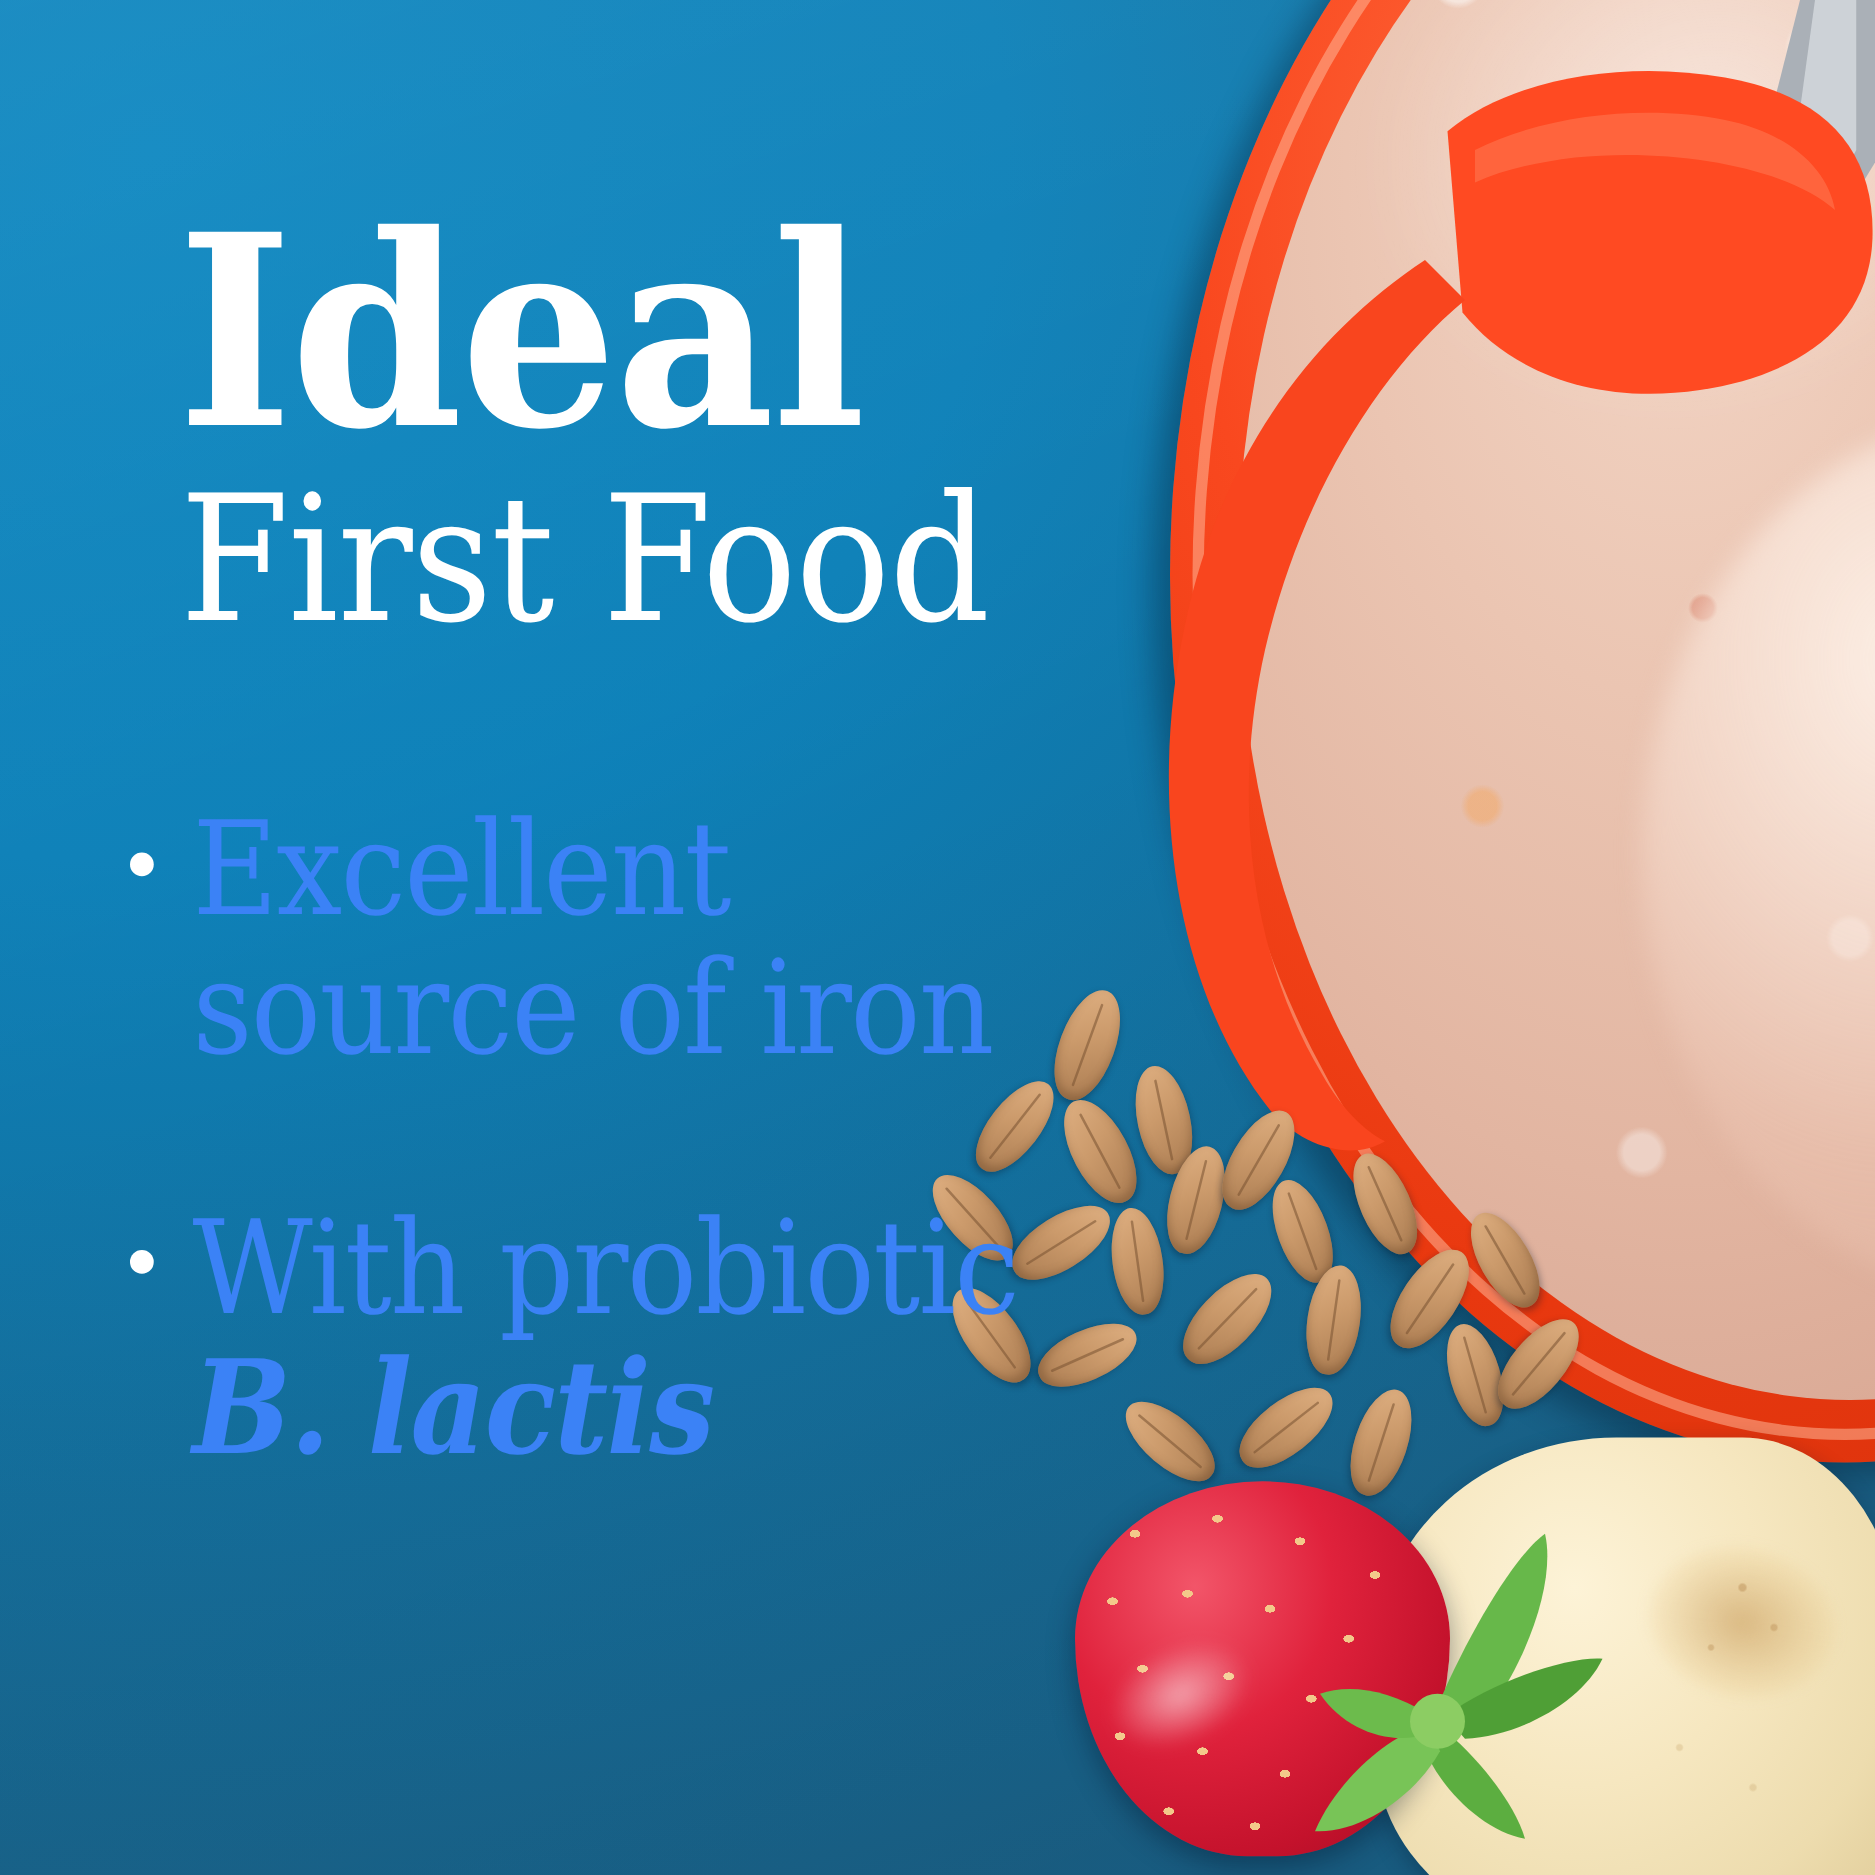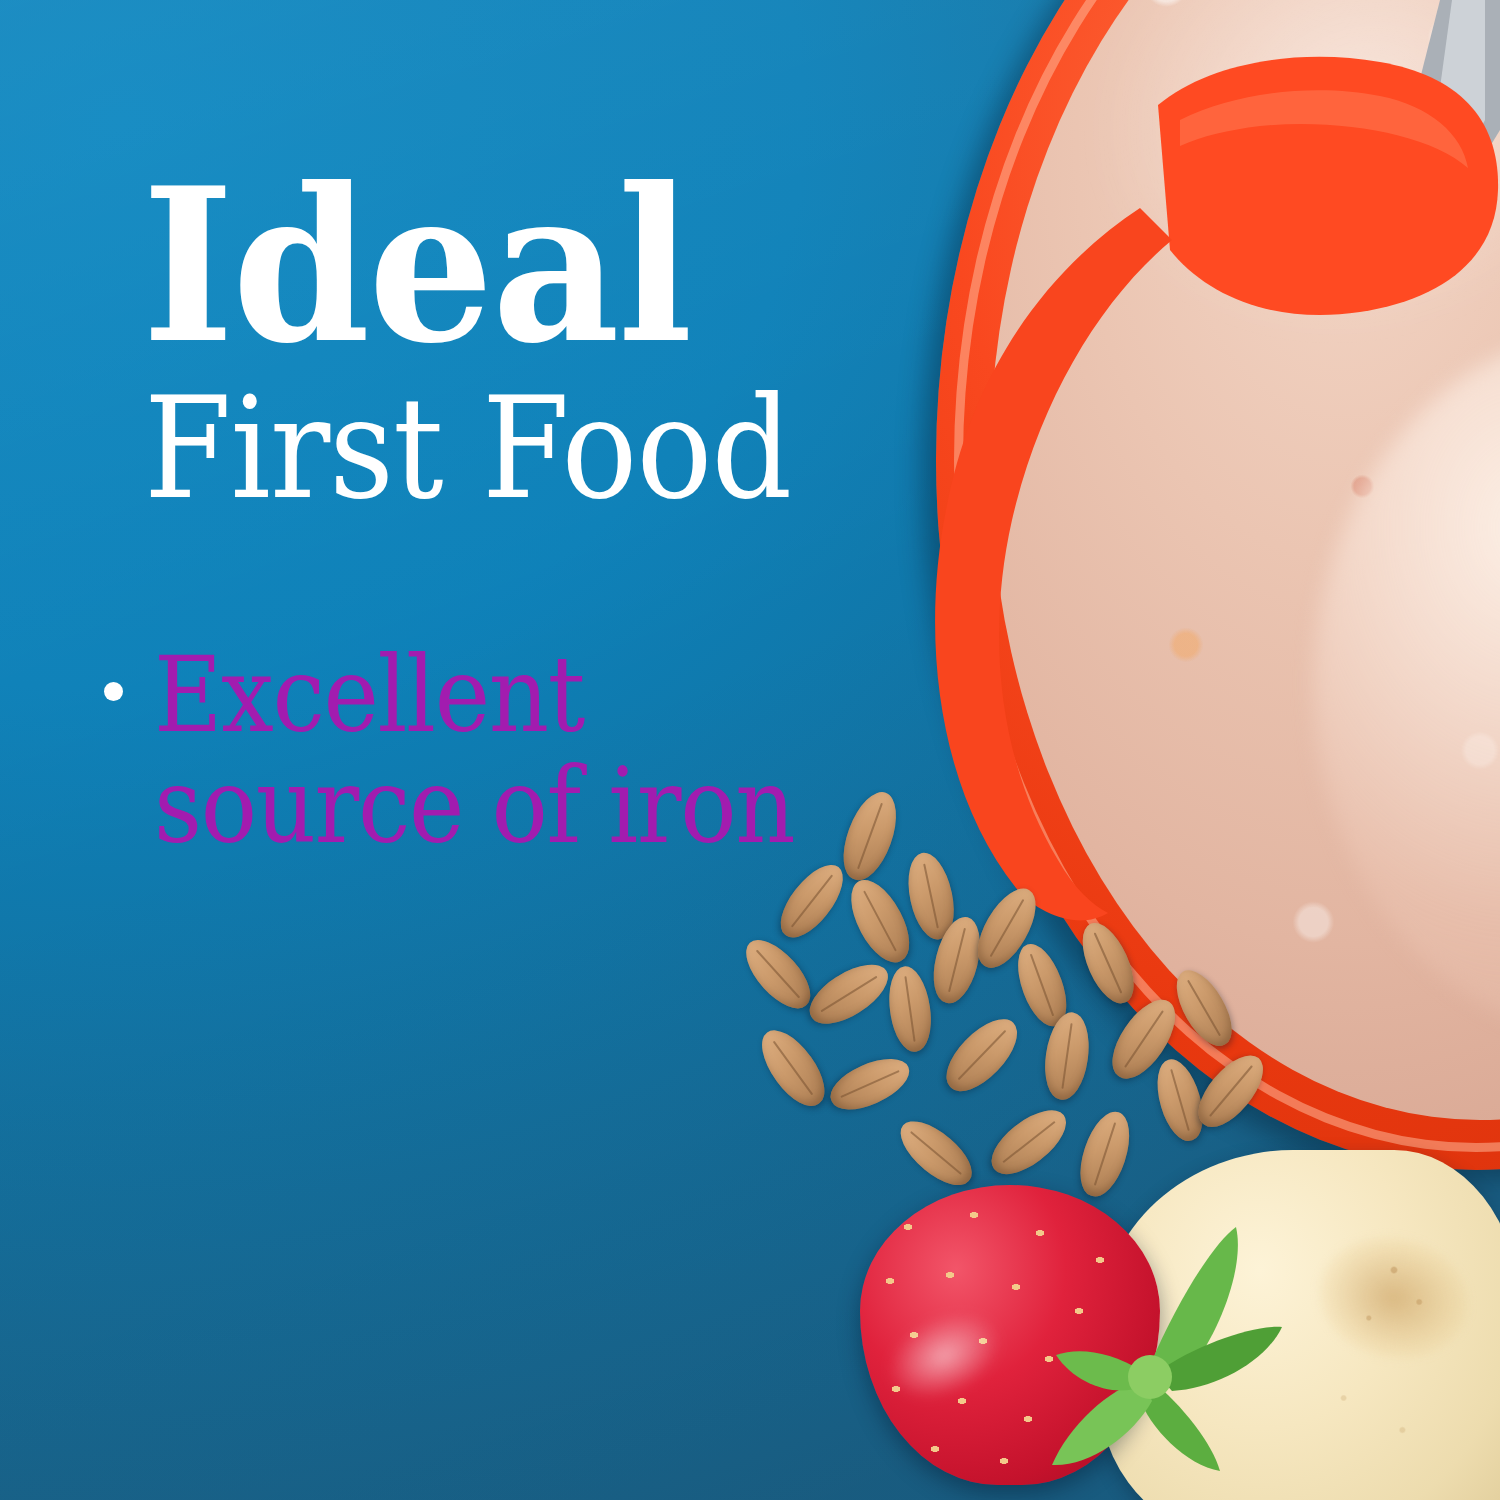--- a/index.html
+++ b/index.html
@@ -24,21 +24,21 @@
       font-family:"DejaVu Serif", serif;
       font-weight:700;font-size:212px;line-height:.92;color:#ffffff;
       letter-spacing:-2px;transform:scaleX(.93);transform-origin:left center;}
 
   .headline-2{position:absolute;left:140px;top:382px;
       font-family:"DejaVu Serif", serif;
       font-weight:400;font-size:140px;line-height:.95;color:#ffffff;
       letter-spacing:-1px;transform:scaleX(.9);transform-origin:left center;}
 
   .bullets{position:absolute;left:96px;top:640px;width:790px;}
-  .bullet{position:relative;display:block;padding-left:54px;color:#a21caf;
+  .bullet{position:relative;display:block;padding-left:54px;color:#3b82f6;
       font-family:"DejaVu Serif", serif;font-weight:400;
       font-size:104px;line-height:1.07;letter-spacing:-1.5px;}
   .bullet .dot{position:absolute;left:4px;top:.40em;width:19px;height:19px;
       background:#fff;border-radius:50%;}
   .bullet .ln{display:block;transform:scaleX(.9);transform-origin:left center;}
   .bullet .ital{display:block;font-style:italic;font-weight:700;
       transform:scaleX(.9);transform-origin:left center;}
   .b1{margin-bottom:96px;}
   .b2{margin-bottom:96px;}
 
@@ -236,17 +236,22 @@
 
     <div class="bullets">
 
       <div class="bullet b1">
         <span class="dot"></span>
         <span class="ln">Excellent</span>
         <span class="ln">source of iron</span>
       </div>
 
 
+      <div class="bullet b3">
+        <span class="dot"></span>
+        <span class="ln">With probiotic</span>
+        <span class="ital">B. lactis</span>
+      </div>
 
     </div>
   </div>
 
 </div>
 
 </body></html>

